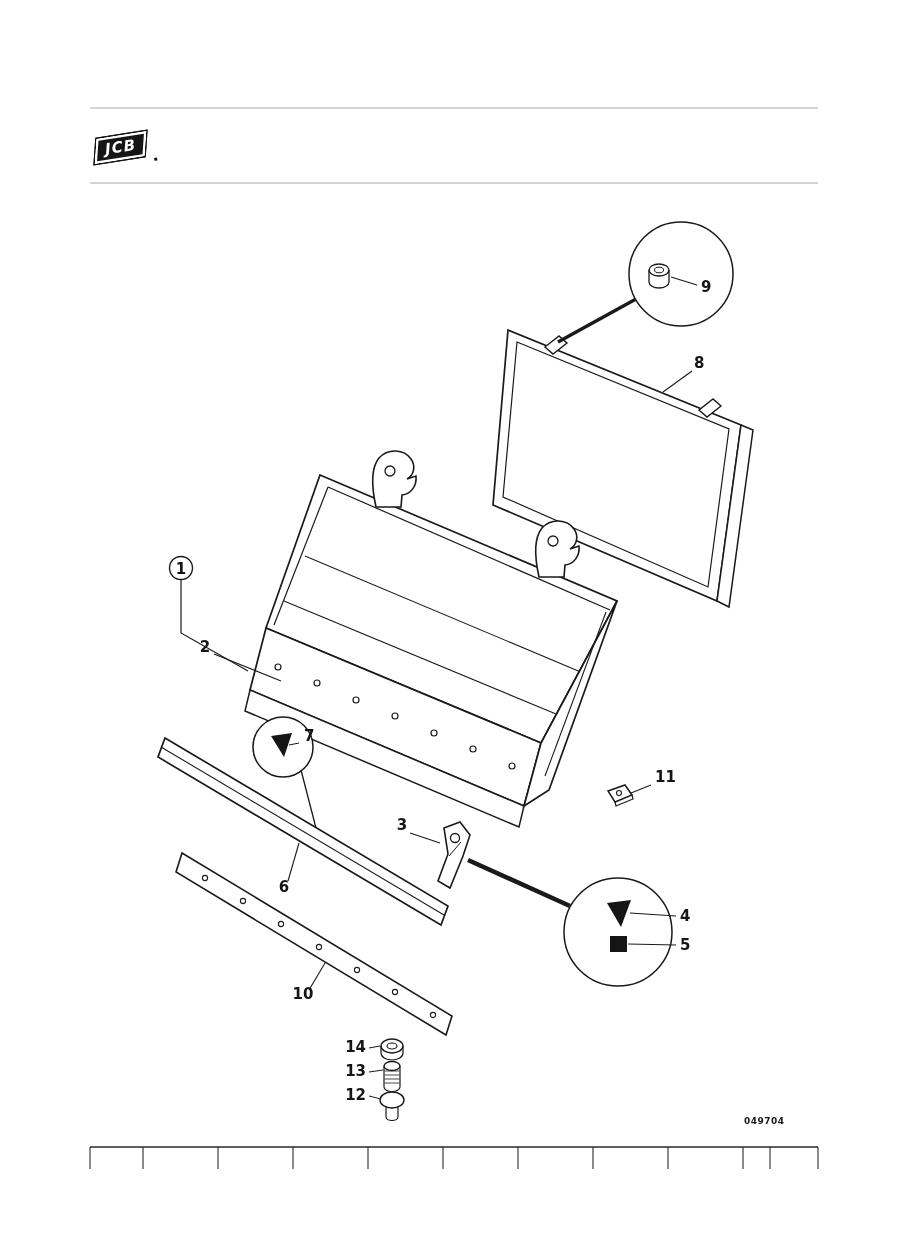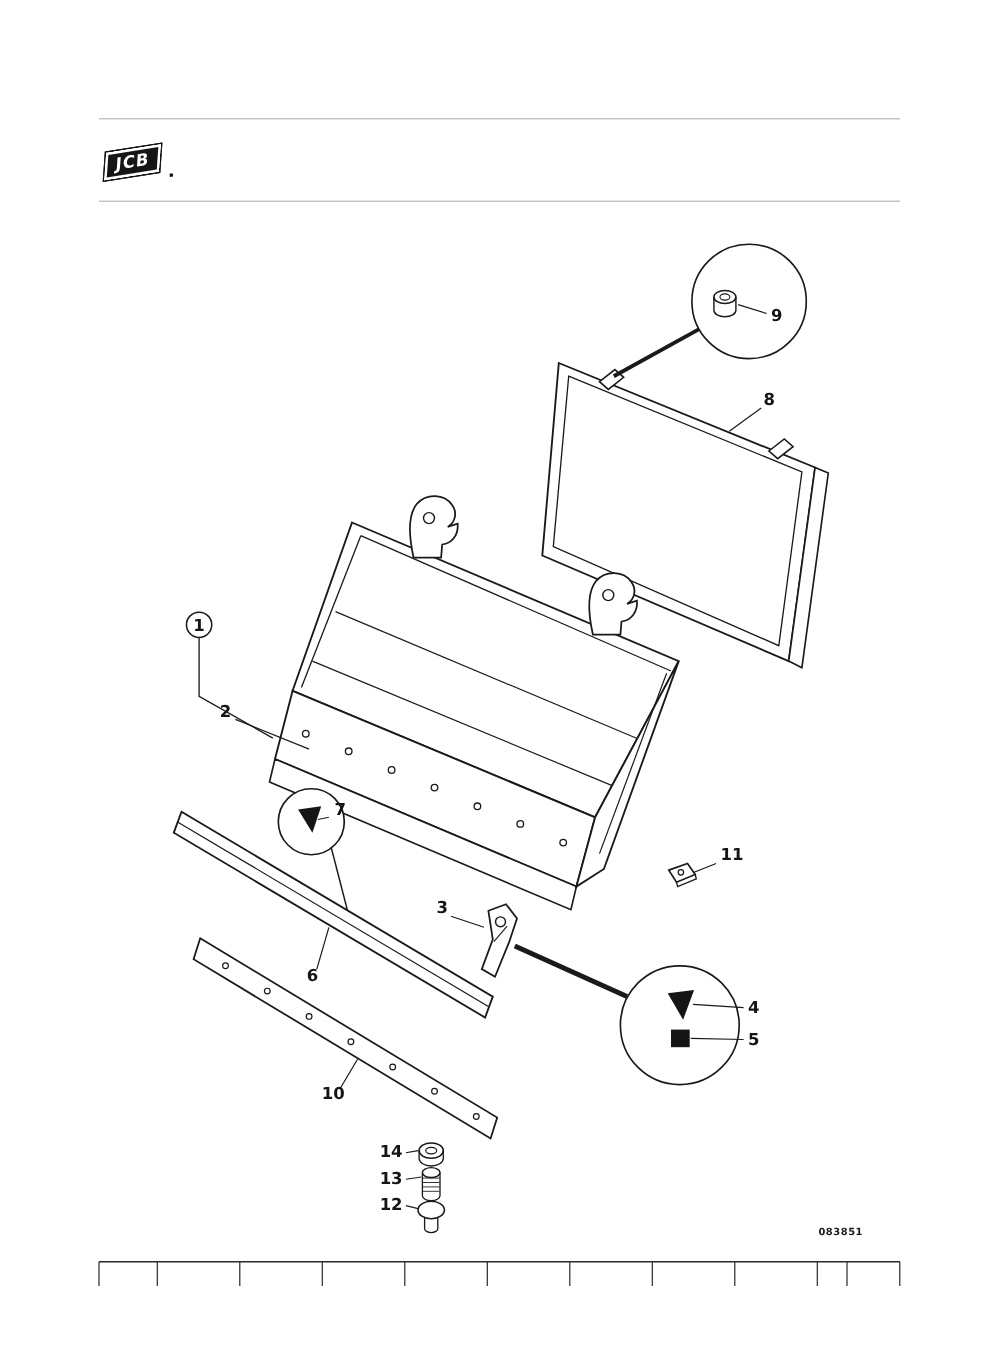--- a/index.html
+++ b/index.html
@@ -50,21 +50,21 @@
 
 <div class="page">
 
   <div class="logo">
     <div class="logo-box">
       <span>JCB</span>
     </div>
     <span class="logo-dot"></span>
   </div>
 
-  <div class="figcode">083851</div>
+  <div class="figcode">049704</div>
 
   <svg width="909" height="1243" viewBox="0 0 909 1243">
 
     <g>
       <line x1="90" y1="108" x2="818" y2="108" stroke="#c4c4c4" stroke-width="1.4"></line>
       <line x1="90" y1="183" x2="818" y2="183" stroke="#c4c4c4" stroke-width="1.4"></line>
     </g>
 
     <g>
       <path class="inkfill" stroke-width="1.7" d="M508,330 L741,425 L717,601 L493,505 Z"></path>

